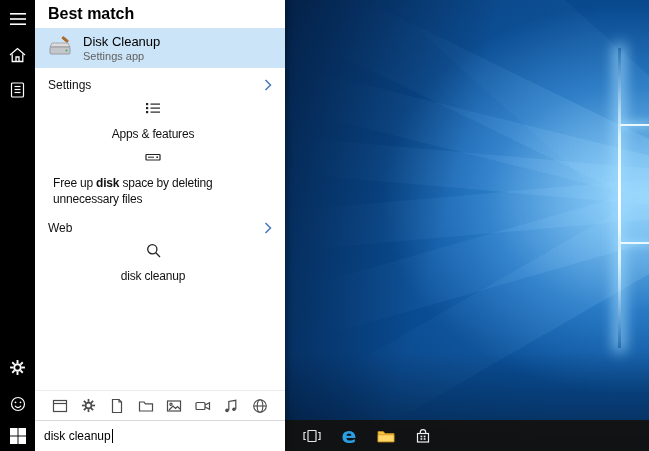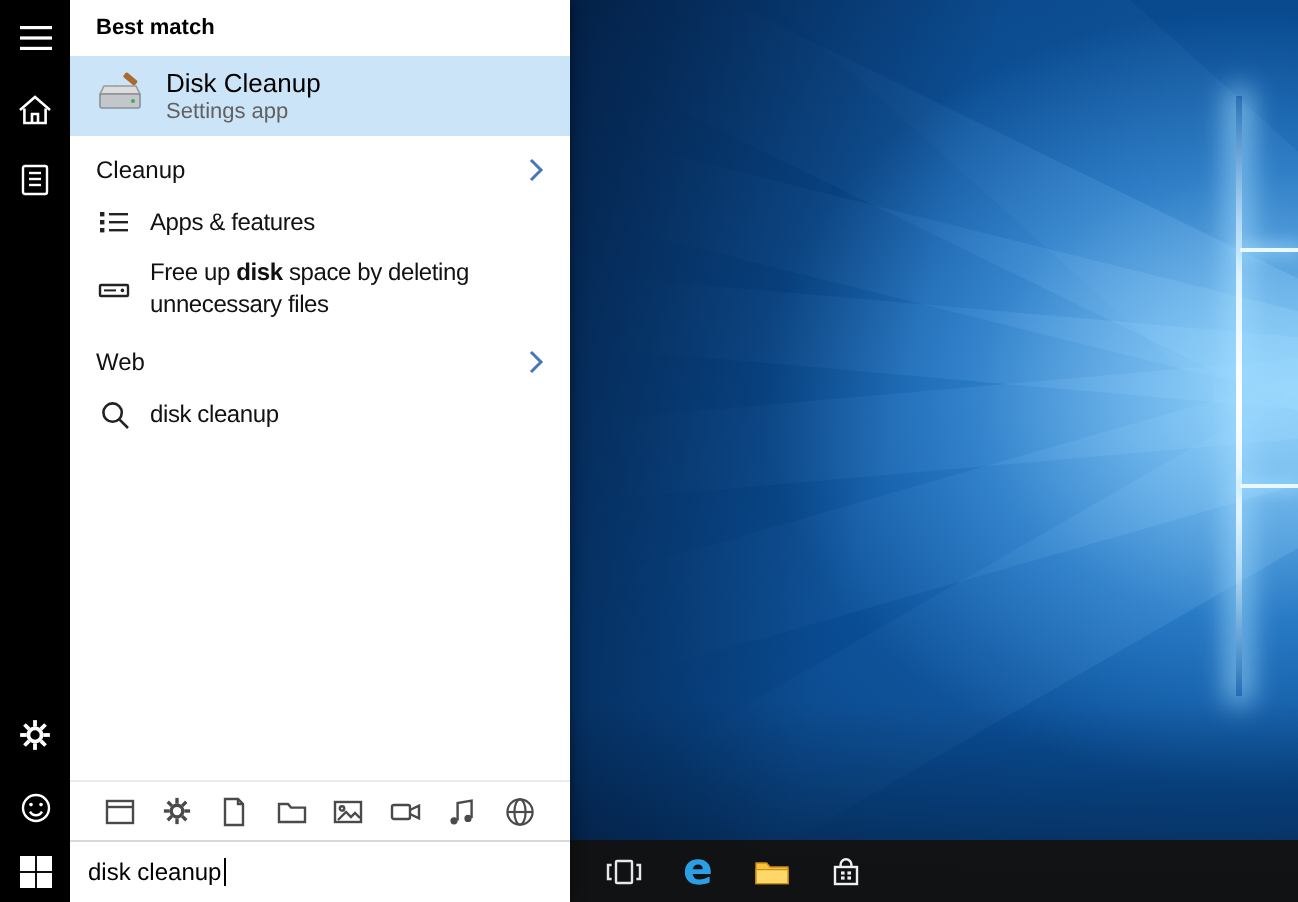--- a/index.html
+++ b/index.html
@@ -45,28 +45,28 @@
     display:flex; align-items:center; justify-content:center; cursor:pointer; }
   .r-menu { top:1px; } .r-home { top:37px; } .r-note { top:72px; }
   .r-gear { top:350px; } .r-feed { top:386px; }
   .start { position:absolute; left:0; top:420px; width:35px; height:31px; background:#000; border:none;
     display:flex; align-items:center; justify-content:center; cursor:pointer; }
 
   
   .panel { position:absolute; left:35px; top:0; width:250px; height:451px; background:#fff;
     display:flex; flex-direction:column; box-shadow:2px 0 6px rgba(0,0,0,.35); }
   .bm-header { height:28px; display:flex; align-items:center; padding-left:13px;
-    font-size:11px; font-weight:bold; color:#000; }
+    font-size:16px; font-weight:bold; color:#000; }
   .bm-item { height:40px; background:#cce4f7; display:flex; align-items:center; padding-left:12px; gap:10px; cursor:pointer; }
   .bm-text { display:flex; flex-direction:column; justify-content:center; }
   .bm-title { font-size:13px; color:#000; line-height:16px; }
   .bm-sub { font-size:11px; color:#616161; line-height:13px; }
   .sec-header { height:26px; margin-top:4px; display:flex; align-items:center; padding:0 13px; cursor:pointer; }
   .sec-label { font-size:12px; color:#111; flex:1; }
-  .row-item { min-height:26px; display:flex; align-items:center; padding:2px 28px 2px 14px; gap:10px; cursor:pointer; }
+  .row-item { min-height:26px; display:flex; align-items:center; padding:2px 28px 2px 14px; gap:10px; cursor:pointer;flex-direction:column; }
   .row-item.two-line { align-items:center; padding-top:4px; padding-bottom:4px; }
   .row-item.two-line .icon-cell { margin-top:1px; }
   .icon-cell { width:16px; display:flex; justify-content:center; flex:none; }
   .row-text { font-size:12px; color:#111; line-height:16px; letter-spacing:-0.2px; max-width:200px; }
   .row-text b { font-weight:bold; }
   .spacer { flex:1; }
   .filters { height:30px; border-top:1px solid #ececec; display:flex; align-items:center;
     justify-content:space-between; padding:0 14px; }
   .filters button { background:none; border:none; display:flex; align-items:center; justify-content:center;
     width:22px; height:24px; cursor:pointer; }
@@ -192,21 +192,21 @@
         <rect x="3" y="12" width="20" height="7" rx="1" fill="#c3c7cc" stroke="#8a8f96" stroke-width="0.8"></rect>
         <circle cx="19.5" cy="15.5" r="1" fill="#3fae49"></circle>
       </svg>
       <span class="bm-text">
         <span class="bm-title">Disk Cleanup</span>
         <span class="bm-sub">Settings app</span>
       </span>
     </div>
 
     <div class="sec-header">
-      <span class="sec-label">Cleanup</span>
+      <span class="sec-label">Settings</span>
       <svg width="8" height="12" viewBox="0 0 8 12" fill="none" stroke="#4877b5" stroke-width="1.5">
         <path d="M1.5 1 L6.5 6 L1.5 11"></path>
       </svg>
     </div>
 
     <div class="row-item">
       <span class="icon-cell">
         <svg width="16" height="16" viewBox="0 0 16 16">
           <g fill="#222">
             <rect x="1" y="3" width="2.2" height="2.2"></rect>

